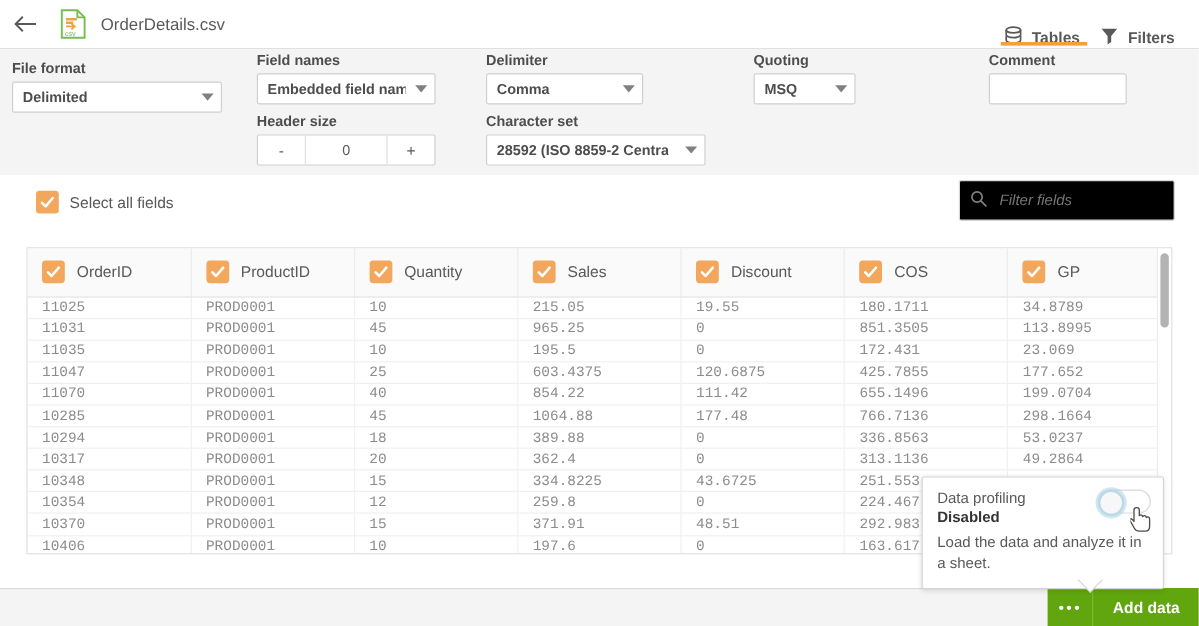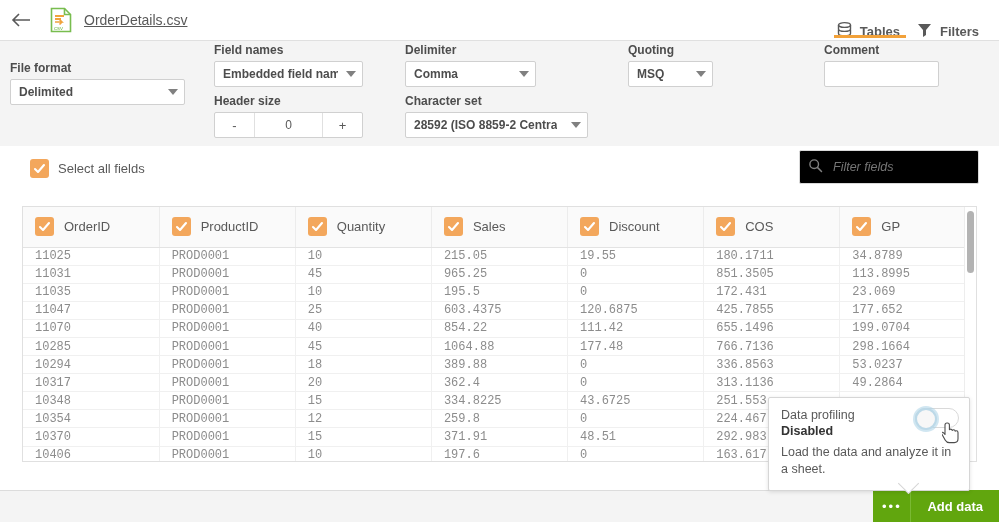--- a/index.html
+++ b/index.html
@@ -15,21 +15,20 @@
   }
 
   
   .topbar {
     height: 41px;
     background: #fff;
     border-bottom: 1px solid #e0e0e0;
     display: flex;
     align-items: center;
     position: relative;
-    text-decoration: underline;
   }
   .back-btn {
     width: 42px; height: 40px;
     display: flex; align-items: center; justify-content: center;
     cursor: pointer;
   }
   .back-btn svg { display:block; }
   .file-icon {
     width: 22px; height: 26px;
     margin-left: 8px;
@@ -358,21 +357,21 @@
           <path d="M2 3 h13 l-5 6 v5 l-3 2 v-7 z" fill="#595959"></path>
         </svg>
       </span>
       <span class="tlabel">Filters</span>
     </div>
   </div>
 </div>
 
 <div class="settings">
 
-  <div class="fld" style="left:10px; top:20px; width:175px;">
+  <div class="fld" style="left:10px; top:9px; width:175px;">
     <div class="fld-label">File format</div>
     <div class="select">
       <span class="sel-txt">Delimited</span>
       <span class="caret"></span>
     </div>
   </div>
 
   <div class="fld" style="left:214px; top:2px; width:149px;">
     <div class="fld-label">Field names</div>
     <div class="select">

